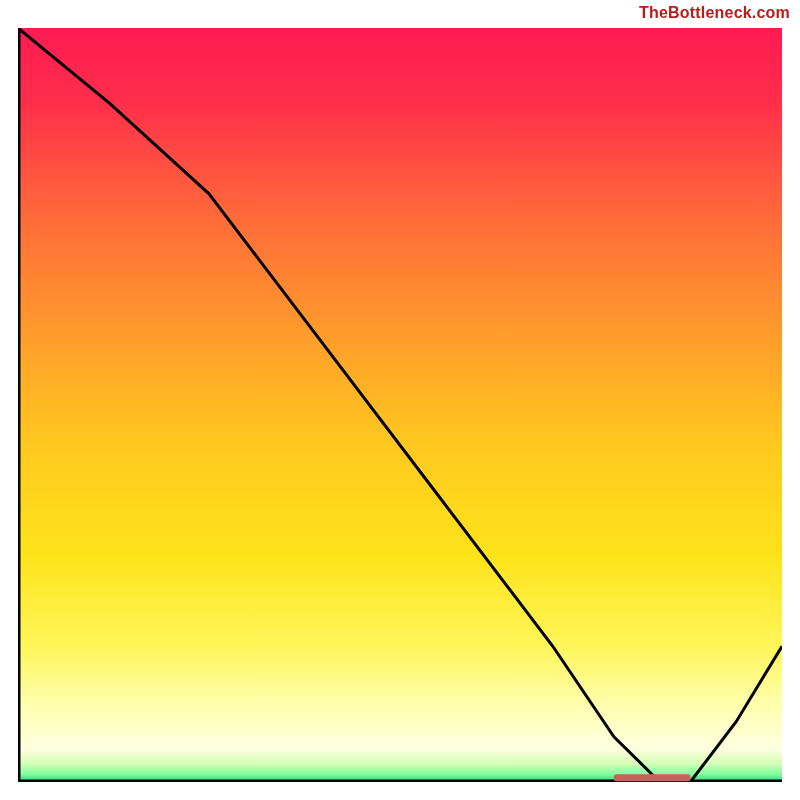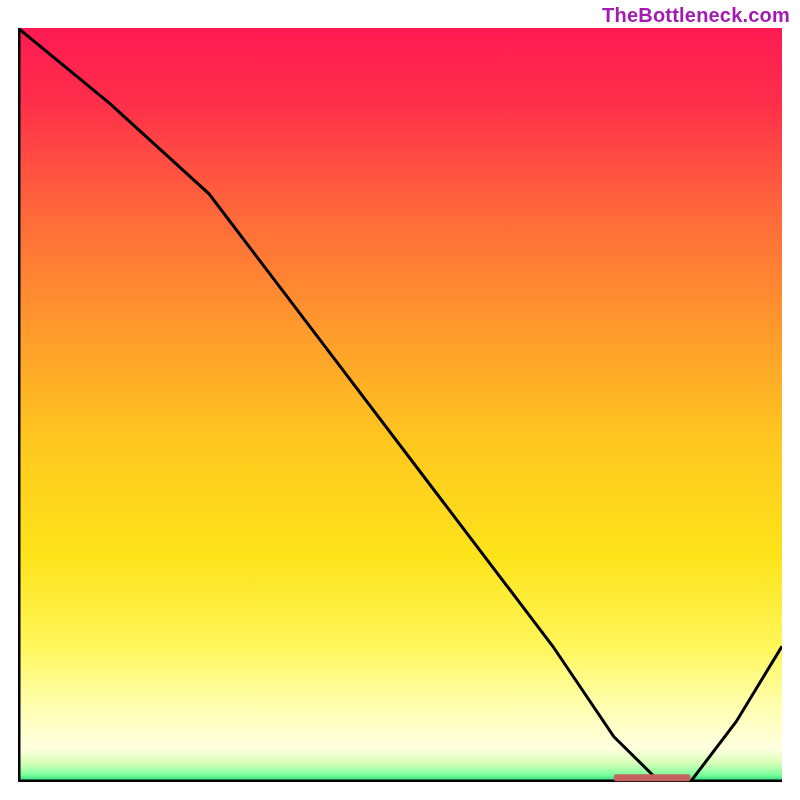--- a/index.html
+++ b/index.html
@@ -13,23 +13,23 @@
   }
   #container {
     position: relative;
     width: 800px;
     height: 800px;
   }
   #watermark {
     position: absolute;
     top: 4px;
     right: 10px;
-    font-size: 20px;
+    font-size: 16px;
     font-weight: bold;
-    color: #a21caf;
+    color: #b91c1c;
     letter-spacing: 0.2px;
     z-index: 30;
   }
   #chart-area {
     position: absolute;
     left: 18px;
     top: 28px;
     width: 764px;
     height: 754px;
   }

